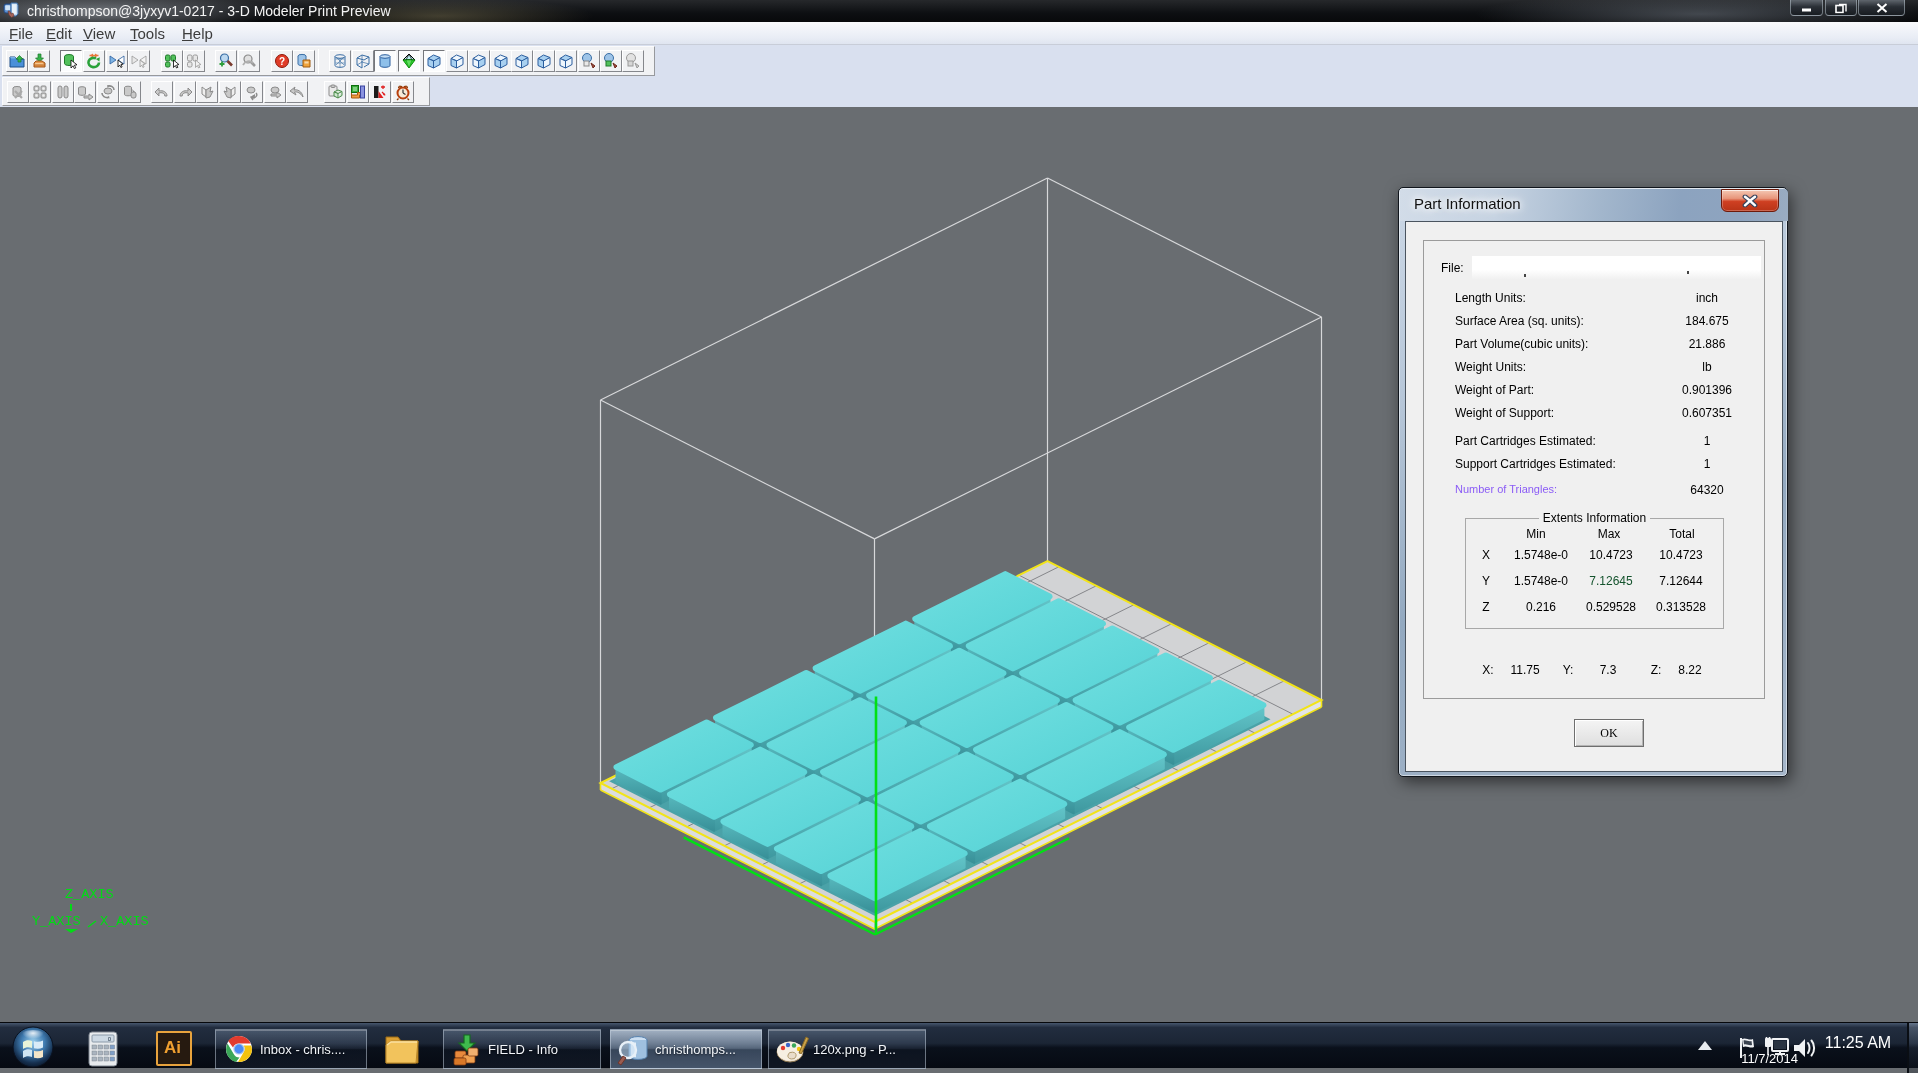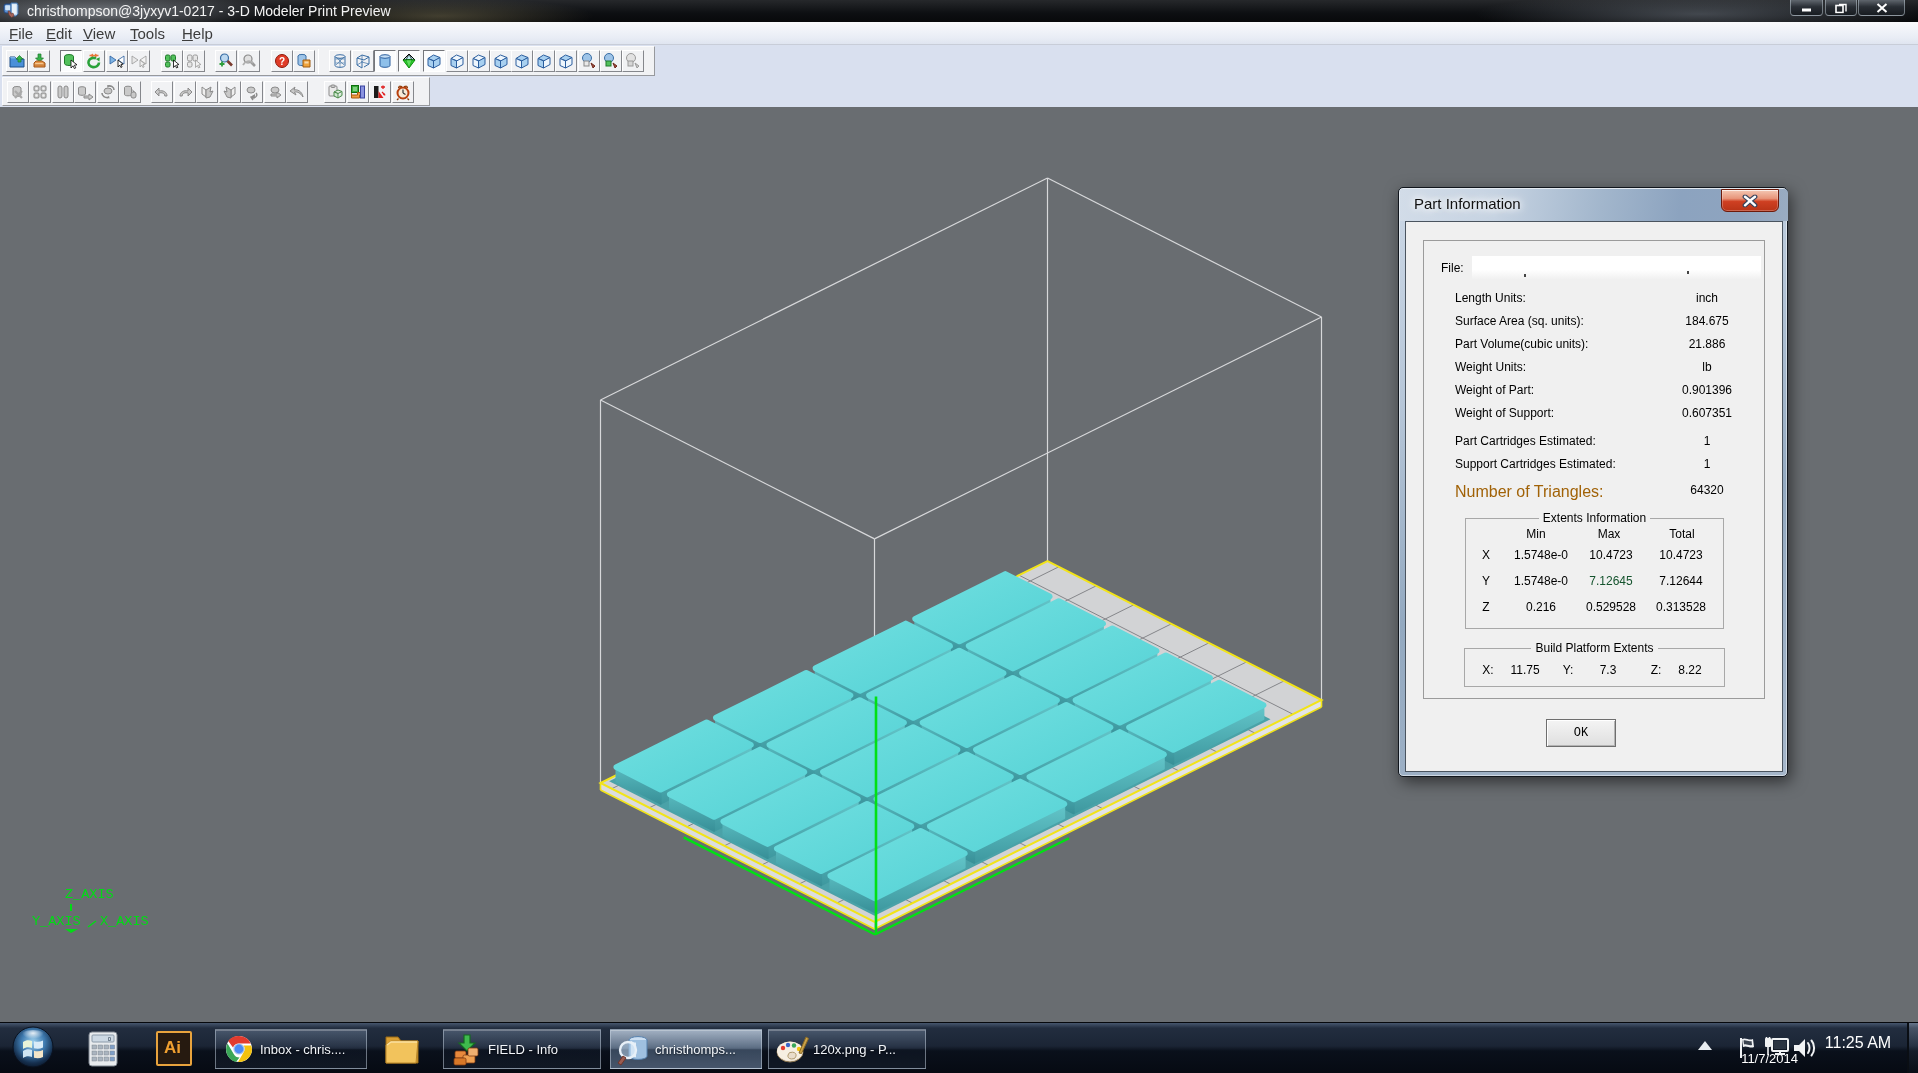--- a/index.html
+++ b/index.html
@@ -22,44 +22,44 @@
 #tools{position:absolute;left:0;top:45px;width:100%;height:62px;background:#d9e0ef}
 .tpanel{position:absolute;background:#f1f2f4;border:1px solid;border-color:#fbfbfc #97999d #97999d #fbfbfc}
 .tbtn{position:absolute;width:22px;height:22px;background:#f1f2f4;border:1px solid;border-color:#ffffff #85878c #85878c #ffffff}
 .tbtn.pr{border-color:#74767b #ffffff #ffffff #74767b;background:#fbfcfd}
 .tbtn svg{position:absolute;left:1px;top:1px}
 .tsep{position:absolute;width:1px;background:#b9bcc2;border-right:1px solid #fff}
 
 #sbar{position:absolute;left:0;top:1001px;width:100%;height:21px;background:#eef0f3;border-top:1px solid #cdd1d8;font-size:13px;color:#101010}
 #sbar .cell{position:absolute;top:1px;height:18px;border:1px solid #c6c9cf;border-radius:1px;padding:1px 6px 0 6px;white-space:nowrap}
 
-#task{position:absolute;left:0;top:1022px;width:100%;height:52px;background:linear-gradient(#46566d,#222d3f 10%,#1b2535 45%,#0a101b 55%,#060a12);border-top:1px solid #06080c}
+#task{position:absolute;left:0;top:1022px;width:100%;height:46px;background:linear-gradient(#46566d,#222d3f 10%,#1b2535 45%,#0a101b 55%,#060a12);border-top:1px solid #06080c}
 .tkbtn{position:absolute;top:6px;height:40px;border:1px solid rgba(200,212,226,.5);border-radius:0;
  background:linear-gradient(rgba(110,128,152,.5),rgba(52,66,88,.42) 48%,rgba(16,24,38,.5) 52%,rgba(24,33,48,.55));box-shadow:inset 0 1px 0 rgba(255,255,255,.25)}
 .tkbtn.act{background:linear-gradient(rgba(185,200,218,.85),rgba(120,140,165,.7) 48%,rgba(70,88,112,.75) 52%,rgba(86,104,128,.8))}
 .tkbtn .lbl{position:absolute;left:44px;top:12px;font-size:13px;color:#f2f5f9;white-space:nowrap;text-shadow:0 1px 2px rgba(0,0,0,.7)}
 .tray{position:absolute;color:#fff}
 
 #dlg{position:absolute;left:1398px;top:187px;width:390px;height:590px;border-radius:5px;
  background:linear-gradient(160deg,#ccd8e6 0%,#b6c6d8 30%,#93a9c0 60%,#a5b6ca 100%);
  border:1px solid #10151c;box-shadow:3px 5px 16px rgba(0,0,0,.55),inset 0 0 0 1px rgba(255,255,255,.5)}
 #dlgband{position:absolute;left:1px;top:1px;width:388px;height:32px;border-radius:4px 4px 0 0;background:linear-gradient(97deg,#d2dce8 0%,#c6d3e2 25%,#a2b6cc 52%,#8ca3bf 72%,#8ea4bf 88%,#9aacc1 100%)}
 #dlgtitle{position:absolute;left:15px;top:7px;font-size:15px;color:#111;
  text-shadow:0 0 6px #fff,0 0 10px #fff,0 0 14px #fff}
 #dlgx{position:absolute;left:322px;top:1px;width:58px;height:23px;border-radius:0 0 6px 6px;
  background:linear-gradient(#f4c8b4,#e8957a 40%,#cf4022 55%,#b83317);border:1px solid #6e1a0a;
  box-shadow:inset 0 1px 0 rgba(255,255,255,.6),inset 0 0 0 1px rgba(255,255,255,.25)}
 #dlgx svg{position:absolute;left:50%;top:50%;transform:translate(-50%,-50%)}
 #dlgc{position:absolute;left:6px;top:33px;width:378px;height:551px;background:#f0f0f0;
  border:1px solid #4a545f;font-size:12px}
 .grp{position:absolute;border:1px solid #a8a8a8;border-radius:0}
 .grp legend{font-size:12px;margin-left:auto;margin-right:auto;padding:0 4px;color:#000}
-#okbtn{position:absolute;left:140px;top:497px;width:70px;height:28px;background:linear-gradient(#f4f4f4,#dfdfdf);
+#okbtn{position:absolute;left:168px;top:497px;width:70px;height:28px;background:linear-gradient(#f4f4f4,#dfdfdf);
  border:1px solid #6e6e6e;box-shadow:inset 1px 1px 0 #fff,inset -1px -1px 0 #b4b4b4;
- font-family:Liberation Mono, monospace;font-size:12px;color:#000}
+ font-family:Liberation Serif, serif;font-size:12px;color:#000}
 </style></head><body>
 <div id="stage">
 <div id="tbar">
       <svg width="18" height="18" viewBox="0 0 18 18" style="position:absolute;left:3px;top:2px">
 <rect x="1" y="2" width="9" height="9" rx="2" fill="#5b8fd0" stroke="#23477e"></rect>
 <rect x="2.2" y="3.2" width="5" height="5" rx="1" fill="#cfe2f4"></rect>
 <path d="M8 1h6l1 2v9l-2 2H8z" fill="#b9d2ec" stroke="#3c6ea8"></path>
 <path d="M9 2.2h4.5v10H9z" fill="#e7f1fa"></path>
 <path d="M5 9c2 0 3 1 3 3l2-1 1 3-2.5 1.5L6 13z" fill="#a4655c" stroke="#6e352c" stroke-width=".6"></path>
 </svg>
@@ -547,43 +547,40 @@
           <div style="position:absolute;left:31px;top:119px;font-size:12px;color:#000;white-space:nowrap">Weight Units:</div>
           <div style="position:absolute;left:283px;top:119px;font-size:12px;color:#000;white-space:nowrap;transform:translateX(-50%)">lb</div>
           <div style="position:absolute;left:31px;top:142px;font-size:12px;color:#000;white-space:nowrap">Weight of Part:</div>
           <div style="position:absolute;left:283px;top:142px;font-size:12px;color:#000;white-space:nowrap;transform:translateX(-50%)">0.901396</div>
           <div style="position:absolute;left:31px;top:165px;font-size:12px;color:#000;white-space:nowrap">Weight of Support:</div>
           <div style="position:absolute;left:283px;top:165px;font-size:12px;color:#000;white-space:nowrap;transform:translateX(-50%)">0.607351</div>
           <div style="position:absolute;left:31px;top:193px;font-size:12px;color:#000;white-space:nowrap">Part Cartridges Estimated:</div>
           <div style="position:absolute;left:283px;top:193px;font-size:12px;color:#000;white-space:nowrap;transform:translateX(-50%)">1</div>
           <div style="position:absolute;left:31px;top:216px;font-size:12px;color:#000;white-space:nowrap">Support Cartridges Estimated:</div>
           <div style="position:absolute;left:283px;top:216px;font-size:12px;color:#000;white-space:nowrap;transform:translateX(-50%)">1</div>
-          <div style="position:absolute;left:31px;top:242px;font-size:16px;color:#a16207;white-space:nowrap">Number of Triangles:</div>
+          <div style="position:absolute;left:31px;top:242px;font-size:11px;color:#8b5cf6;white-space:nowrap">Number of Triangles:</div>
           <div style="position:absolute;left:283px;top:242px;font-size:12px;color:#000;white-space:nowrap;transform:translateX(-50%)">64320</div>
           <fieldset class="grp" style="left:41px;top:270px;width:259px;height:118px">
             <legend>Extents Information</legend>
           </fieldset>
           <div style="position:absolute;left:112px;top:286px;font-size:12px;color:#000;white-space:nowrap;transform:translateX(-50%)">Min</div>
           <div style="position:absolute;left:185px;top:286px;font-size:12px;color:#000;white-space:nowrap;transform:translateX(-50%)">Max</div>
           <div style="position:absolute;left:258px;top:286px;font-size:12px;color:#000;white-space:nowrap;transform:translateX(-50%)">Total</div>
           <div style="position:absolute;left:62px;top:307px;font-size:12px;color:#000;white-space:nowrap;transform:translateX(-50%)">X</div>
           <div style="position:absolute;left:117px;top:307px;font-size:12px;color:#000;white-space:nowrap;transform:translateX(-50%)">1.5748e-0</div>
           <div style="position:absolute;left:187px;top:307px;font-size:12px;color:#000;white-space:nowrap;transform:translateX(-50%)">10.4723</div>
           <div style="position:absolute;left:257px;top:307px;font-size:12px;color:#000;white-space:nowrap;transform:translateX(-50%)">10.4723</div>
           <div style="position:absolute;left:62px;top:333px;font-size:12px;color:#000;white-space:nowrap;transform:translateX(-50%)">Y</div>
           <div style="position:absolute;left:117px;top:333px;font-size:12px;color:#000;white-space:nowrap;transform:translateX(-50%)">1.5748e-0</div>
           <div style="position:absolute;left:187px;top:333px;font-size:12px;color:#14532d;white-space:nowrap;transform:translateX(-50%)">7.12645</div>
           <div style="position:absolute;left:257px;top:333px;font-size:12px;color:#000;white-space:nowrap;transform:translateX(-50%)">7.12644</div>
           <div style="position:absolute;left:62px;top:359px;font-size:12px;color:#000;white-space:nowrap;transform:translateX(-50%)">Z</div>
           <div style="position:absolute;left:117px;top:359px;font-size:12px;color:#000;white-space:nowrap;transform:translateX(-50%)">0.216</div>
           <div style="position:absolute;left:187px;top:359px;font-size:12px;color:#000;white-space:nowrap;transform:translateX(-50%)">0.529528</div>
           <div style="position:absolute;left:257px;top:359px;font-size:12px;color:#000;white-space:nowrap;transform:translateX(-50%)">0.313528</div>
-          <fieldset class="grp" style="left:40px;top:400px;width:261px;height:46px">
-            <legend>Build Platform Extents</legend>
-          </fieldset>
           <div style="position:absolute;left:64px;top:422px;font-size:12px;color:#000;white-space:nowrap;transform:translateX(-50%)">X:</div>
           <div style="position:absolute;left:101px;top:422px;font-size:12px;color:#000;white-space:nowrap;transform:translateX(-50%)">11.75</div>
           <div style="position:absolute;left:144px;top:422px;font-size:12px;color:#000;white-space:nowrap;transform:translateX(-50%)">Y:</div>
           <div style="position:absolute;left:184px;top:422px;font-size:12px;color:#000;white-space:nowrap;transform:translateX(-50%)">7.3</div>
           <div style="position:absolute;left:232px;top:422px;font-size:12px;color:#000;white-space:nowrap;transform:translateX(-50%)">Z:</div>
           <div style="position:absolute;left:266px;top:422px;font-size:12px;color:#000;white-space:nowrap;transform:translateX(-50%)">8.22</div>
         </div>
         <button id="okbtn">OK</button>
       </div>
     </div>

